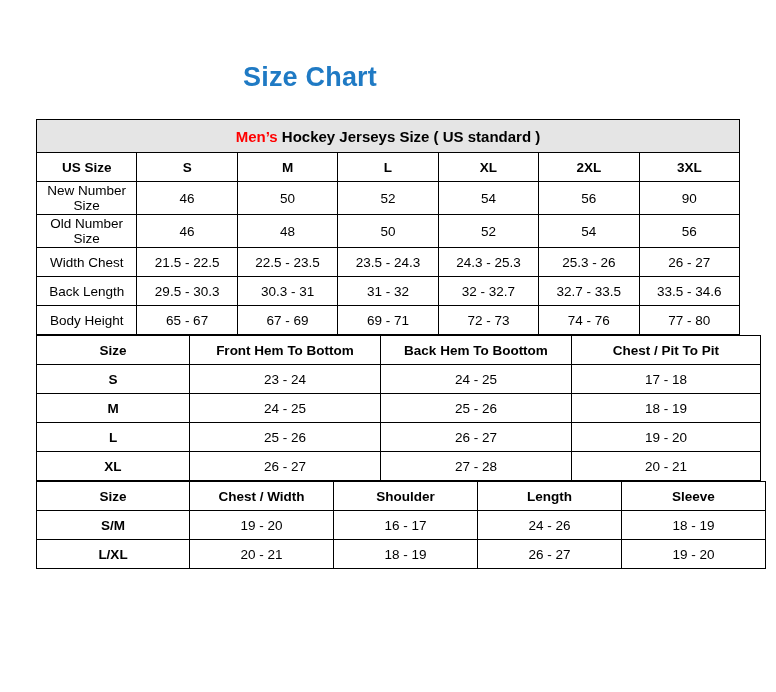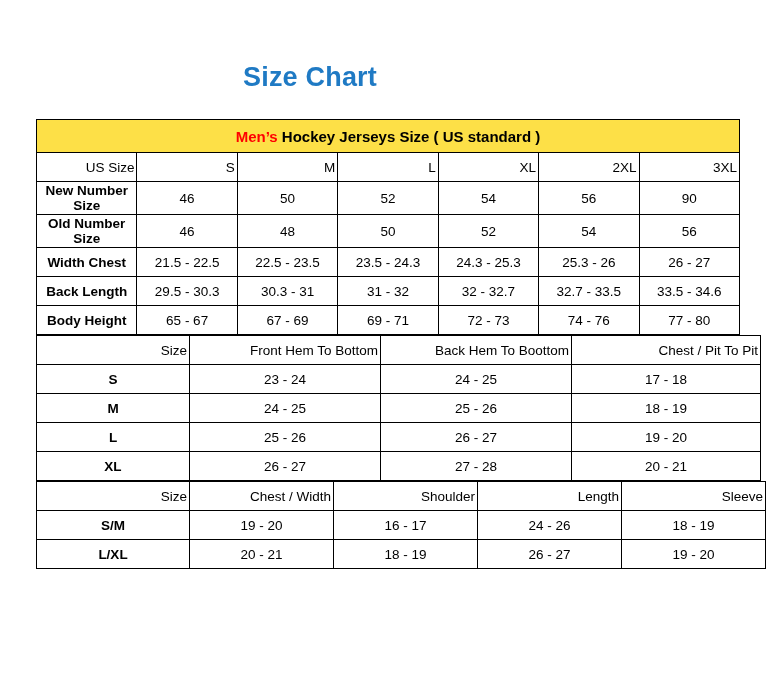--- a/index.html
+++ b/index.html
@@ -39,34 +39,33 @@
   td, th {
     border: 1px solid #000000;
     font-size: 13.5px;
     text-align: center;
     height: 26px;
     padding: 1px 2px;
     font-weight: normal;
     vertical-align: middle;
   }
   .section-head td {
-    background: #fde047;
+    background: #e5e5e5;
     font-weight: bold;
     font-size: 15px;
     height: 30px;
   }
   .section-head .hl {
     color: #ff0000;
   }
   .colhead td {
+    font-weight: bold;
+  }
+  .rowlabel {
     font-weight: normal;
-    text-align: right;
-  }
-  .rowlabel {
-    font-weight: bold;
   }
   .bold-cell {
     font-weight: bold;
   }
 </style>
 </head>
 <body>
 
 <div class="page">
 

